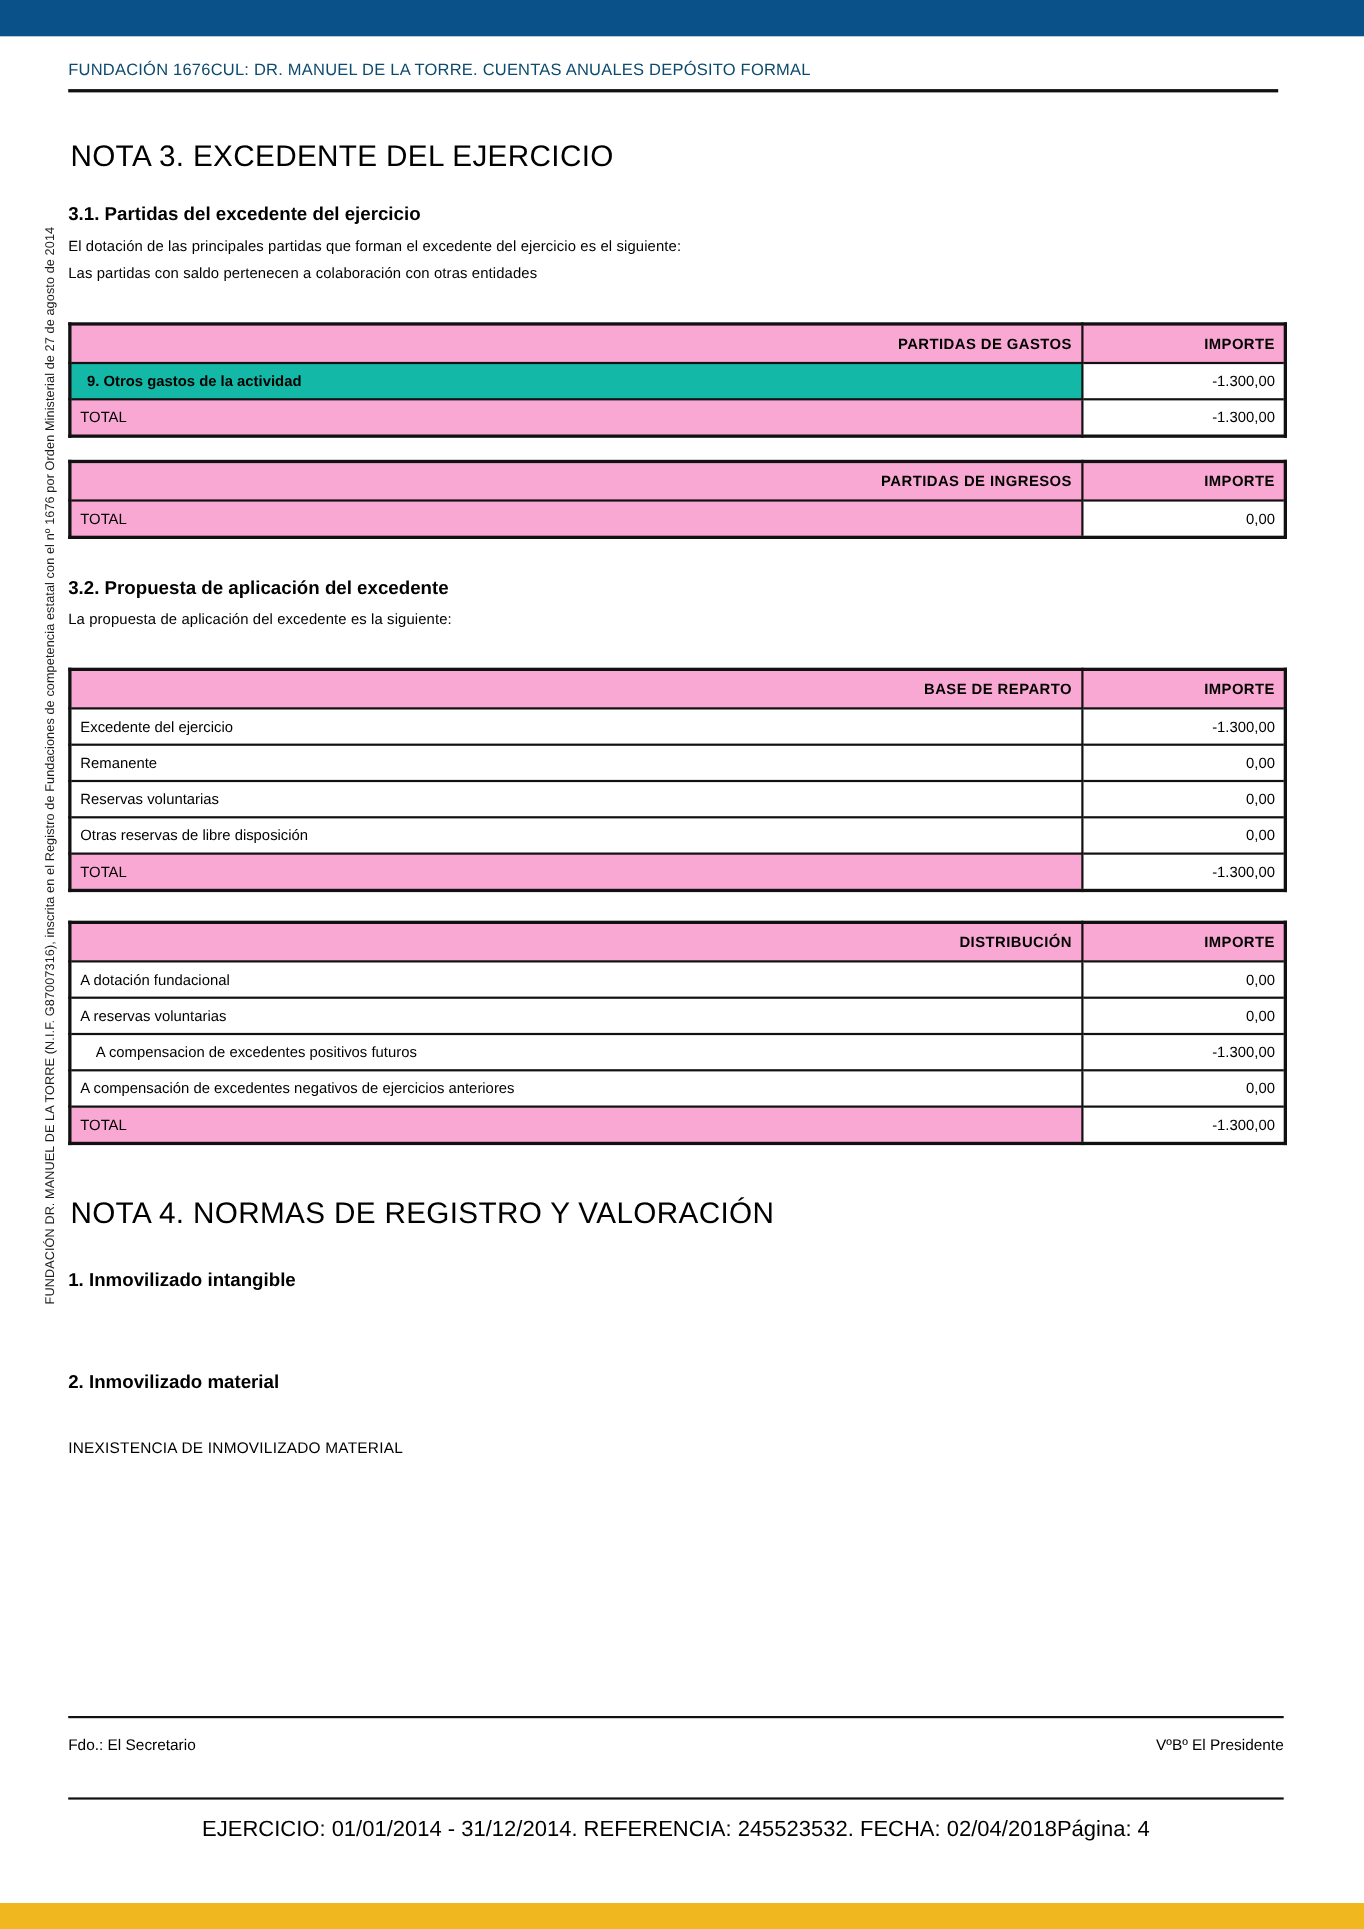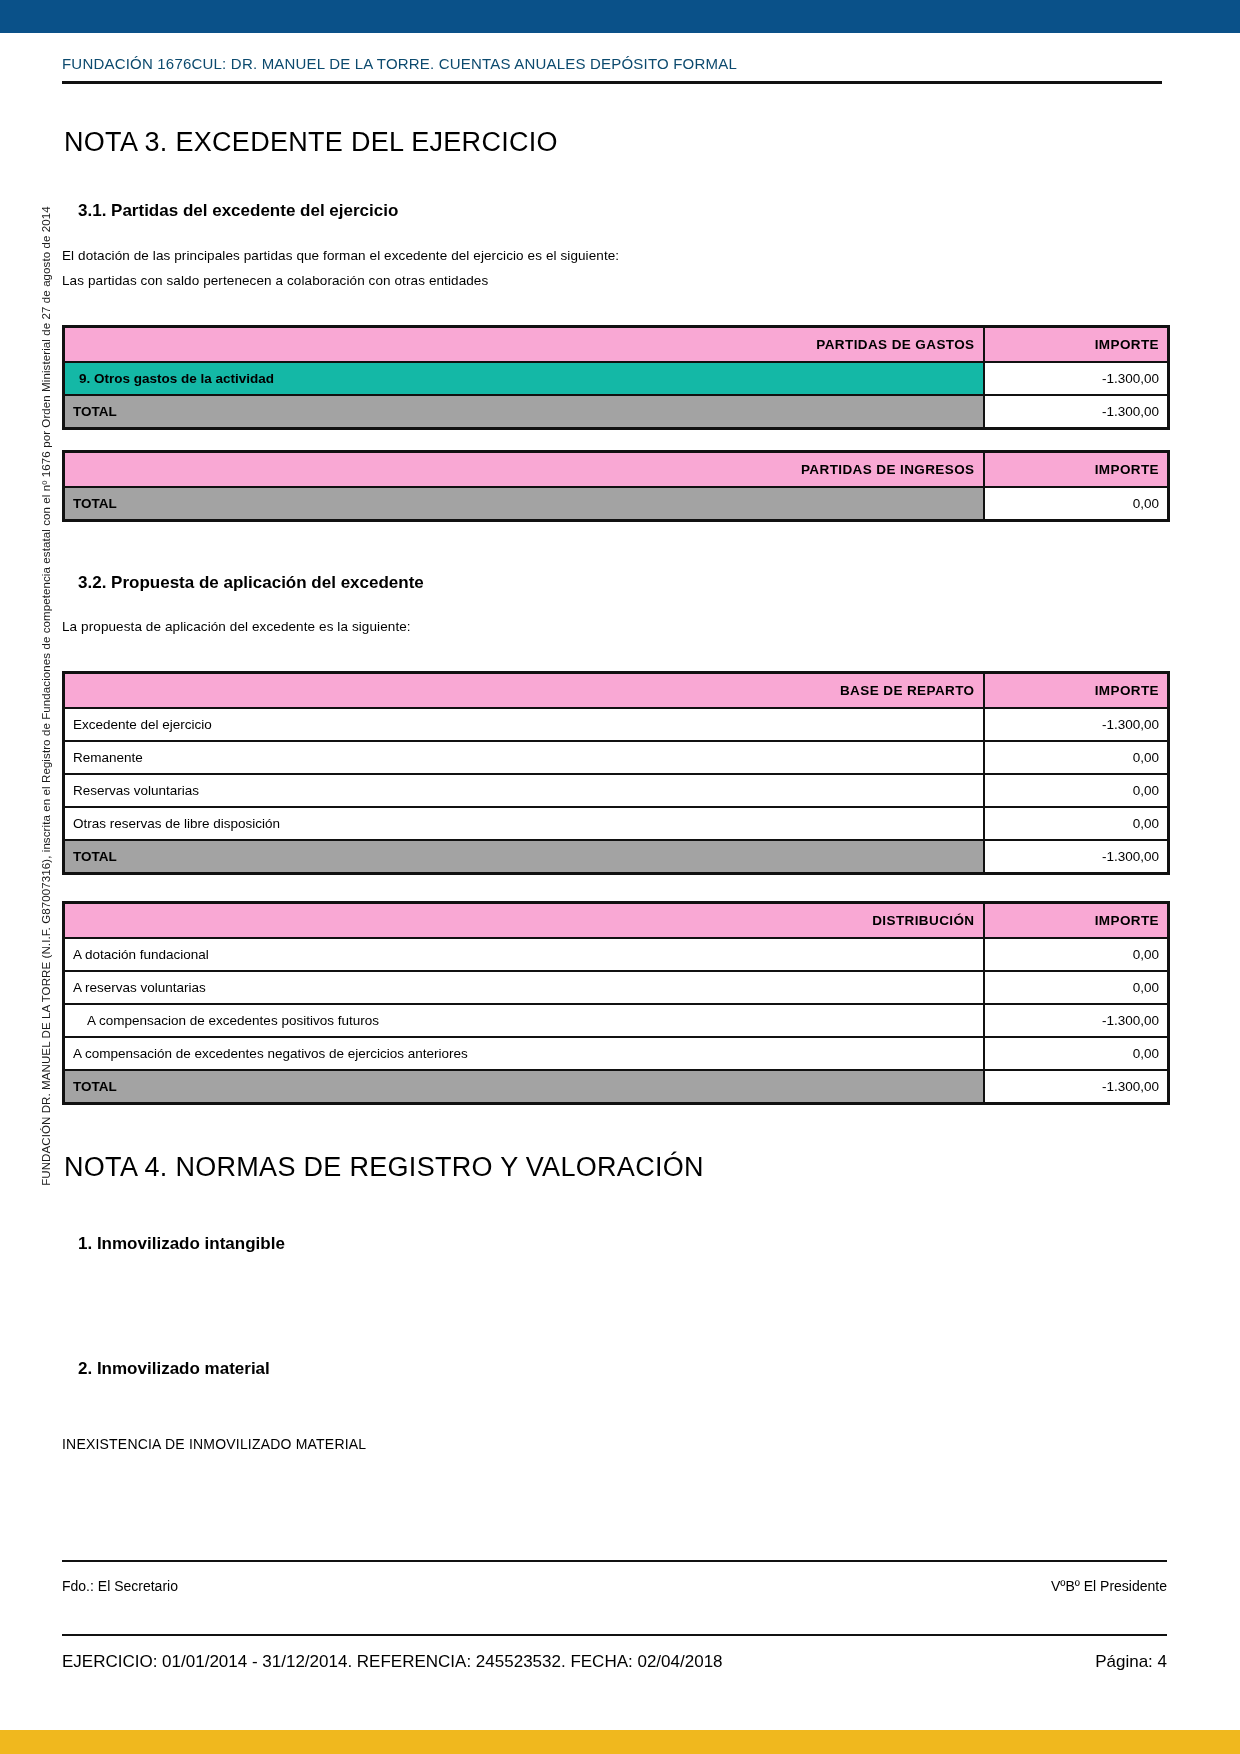--- a/index.html
+++ b/index.html
@@ -37,21 +37,21 @@
   .doc-header .htext{font-size:15px;letter-spacing:.2px;color:#0c4a6e;padding-bottom:9px;}
   .doc-header .hrule{border-bottom:3px solid #111;width:1100px;}
 
   .content{position:absolute;left:0;top:126px;width:1105px;}
 
   h1.nota{
     font-size:27px;font-weight:normal;letter-spacing:.3px;
     margin:0 0 0 2px;padding:0;line-height:1.2;
   }
   h2.sub{
-    font-size:17px;font-weight:bold;margin:16px;padding:0;line-height:1.25;
+    font-size:17px;font-weight:bold;margin:0;padding:0;line-height:1.25;
   }
   p.para{font-size:13.5px;margin:0;padding:0;line-height:1.45;letter-spacing:.1px;}
 
   .spacer-8{height:8px;}
   .spacer-20{height:20px;}
   .spacer-26{height:26px;}
   .spacer-34{height:34px;}
   .spacer-46{height:46px;}
 
   table.fin{
@@ -75,31 +75,31 @@
     text-align:right;
     height:33px;
   }
   col.c-lab{width:920px;}
   col.c-amt{width:185px;}
 
   td.lab{text-align:left;}
   td.amt{text-align:right;background:#ffffff;}
   tr.gray td.lab{background:#14b8a6;font-weight:bold;}
   tr.white td.lab{background:#ffffff;font-weight:normal;}
-  tr.total td.lab{background:#a3a3a3;font-weight:bold;}
+  tr.total td.lab{background:#f9a8d4;font-weight:normal;}
   td.lab.indent{padding-left:22px;}
   td.lab.indent2{padding-left:14px;}
 
   .body-txt{font-size:14px;letter-spacing:.2px;line-height:1.4;}
 
   .footer{position:absolute;left:62px;top:1560px;width:1105px;}
   .footer .frule{border-top:2.5px solid #111;width:1105px;}
   .sigrow{display:flex;justify-content:space-between;font-size:14px;padding-top:16px;align-items:center;}
   .footrule2{border-top:2.5px solid #111;width:1105px;margin-top:40px;}
-  .metarow{display:flex;justify-content:space-between;font-size:17px;padding-top:16px;}
+  .metarow{display:flex;justify-content:center;font-size:20px;padding-top:16px;}
 </style>
 </head>
 <body>
 
 <div class="topbar"></div>
 <div class="bottombar"></div>
 
 <div class="side-note">FUNDACIÓN DR. MANUEL DE LA TORRE (N.I.F. G87007316), inscrita en el Registro de Fundaciones de competencia estatal con el nº 1676 por Orden Ministerial de 27 de agosto de 2014</div>
 
 <div class="page">

